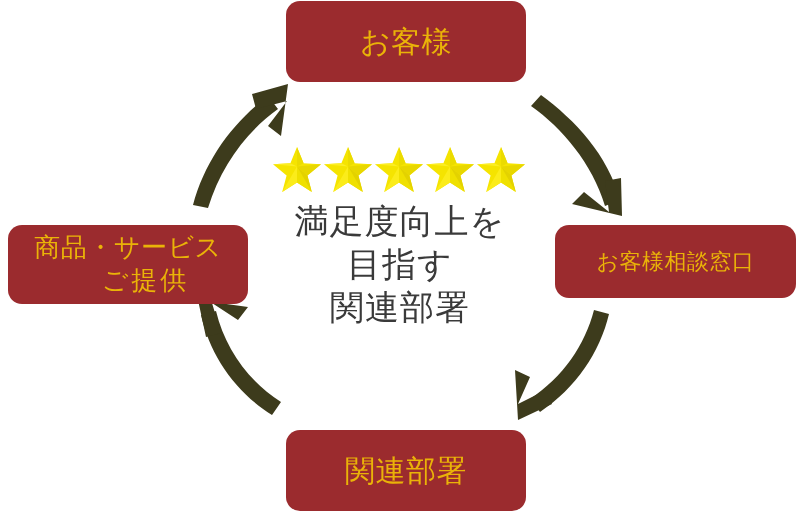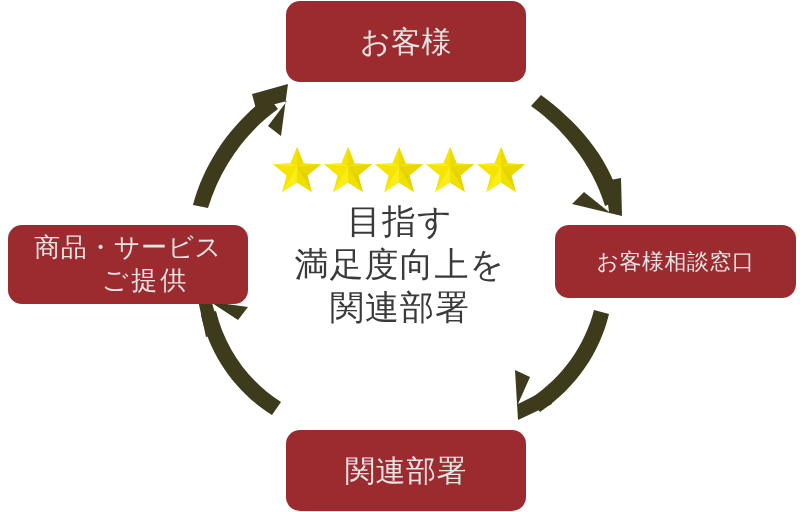--- a/index.html
+++ b/index.html
@@ -24,21 +24,21 @@
     position: absolute;
     left: 0; top: 0;
     width: 800px; height: 512px;
     pointer-events: none;
   }
   
   .node {
     position: absolute;
     background: #9B2B2E;
     border-radius: 14px;
-    color: #e5e5e5;
+    color: #eab308;
     display: flex;
     align-items: center;
     justify-content: center;
     text-align: center;
     box-sizing: border-box;
     font-family: "Liberation Serif", "DejaVu Serif", serif;
     line-height: 1.18;
     letter-spacing: 0.5px;
   }
   .node .label {
@@ -175,20 +175,20 @@
         </g>
       </defs>
       <use href="#star-glyph" x="0" y="0"></use>
       <use href="#star-glyph" x="51" y="0"></use>
       <use href="#star-glyph" x="102" y="0"></use>
       <use href="#star-glyph" x="153" y="0"></use>
       <use href="#star-glyph" x="204" y="0"></use>
     </svg>
 
     <div id="center-text">
+      <span class="ct-line">満足度向上を</span>
       <span class="ct-line">目指す</span>
-      <span class="ct-line">満足度向上を</span>
       <span class="ct-line">関連部署</span>
     </div>
 
   </div>
 
 </div>
 
 </body></html>

